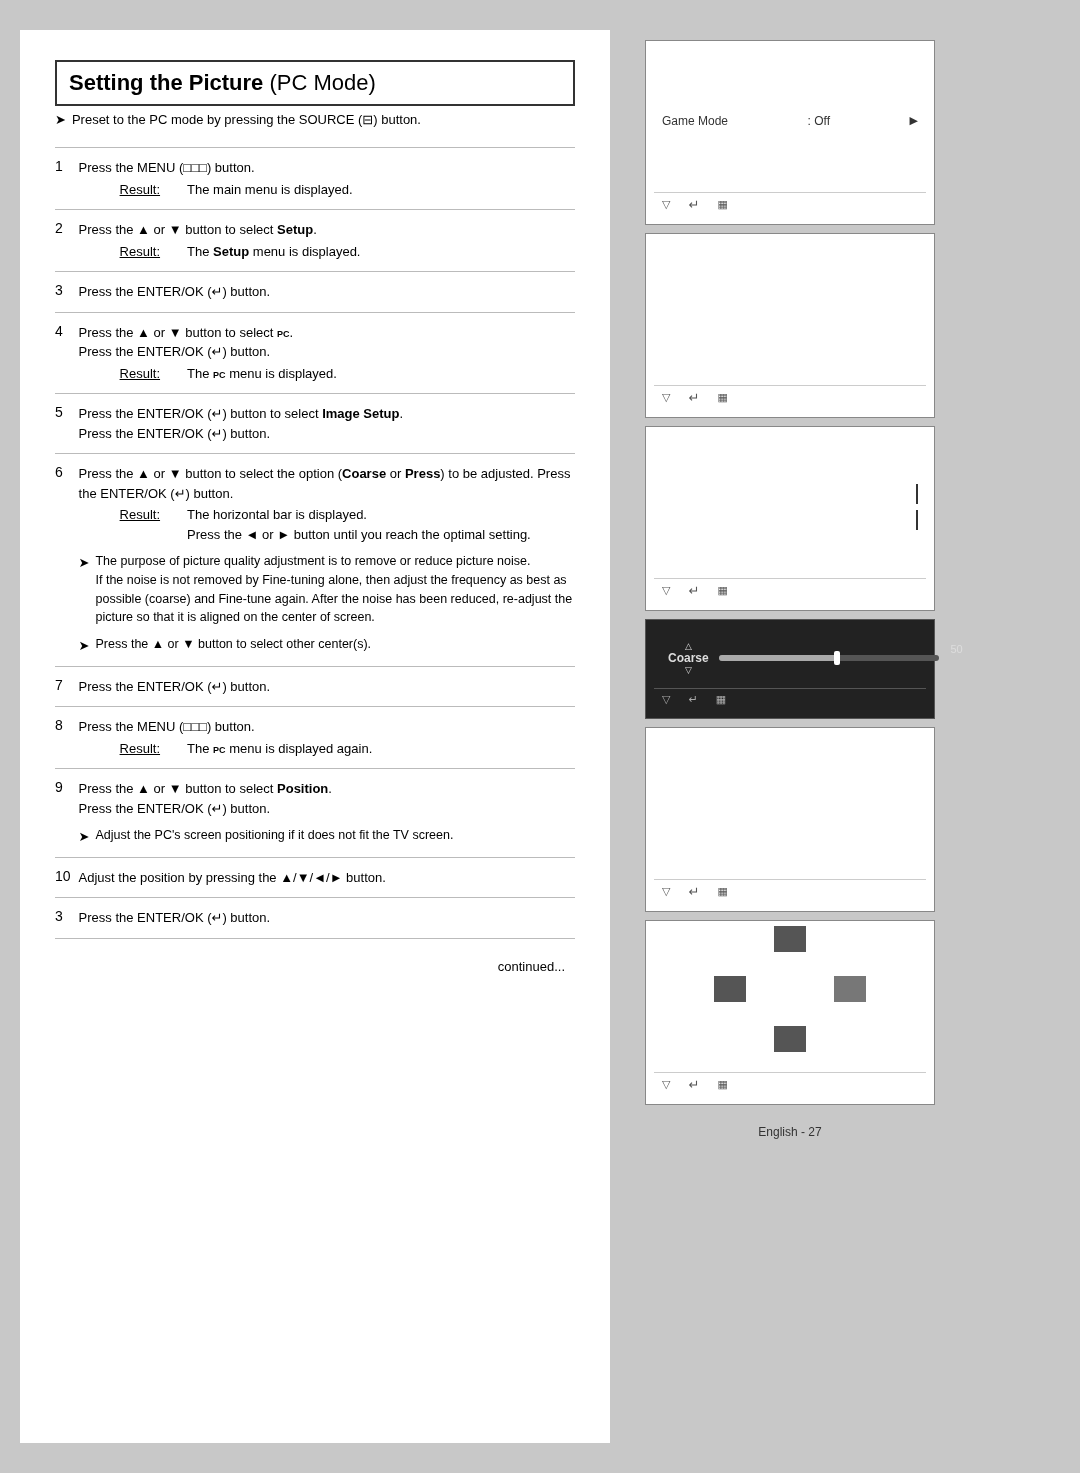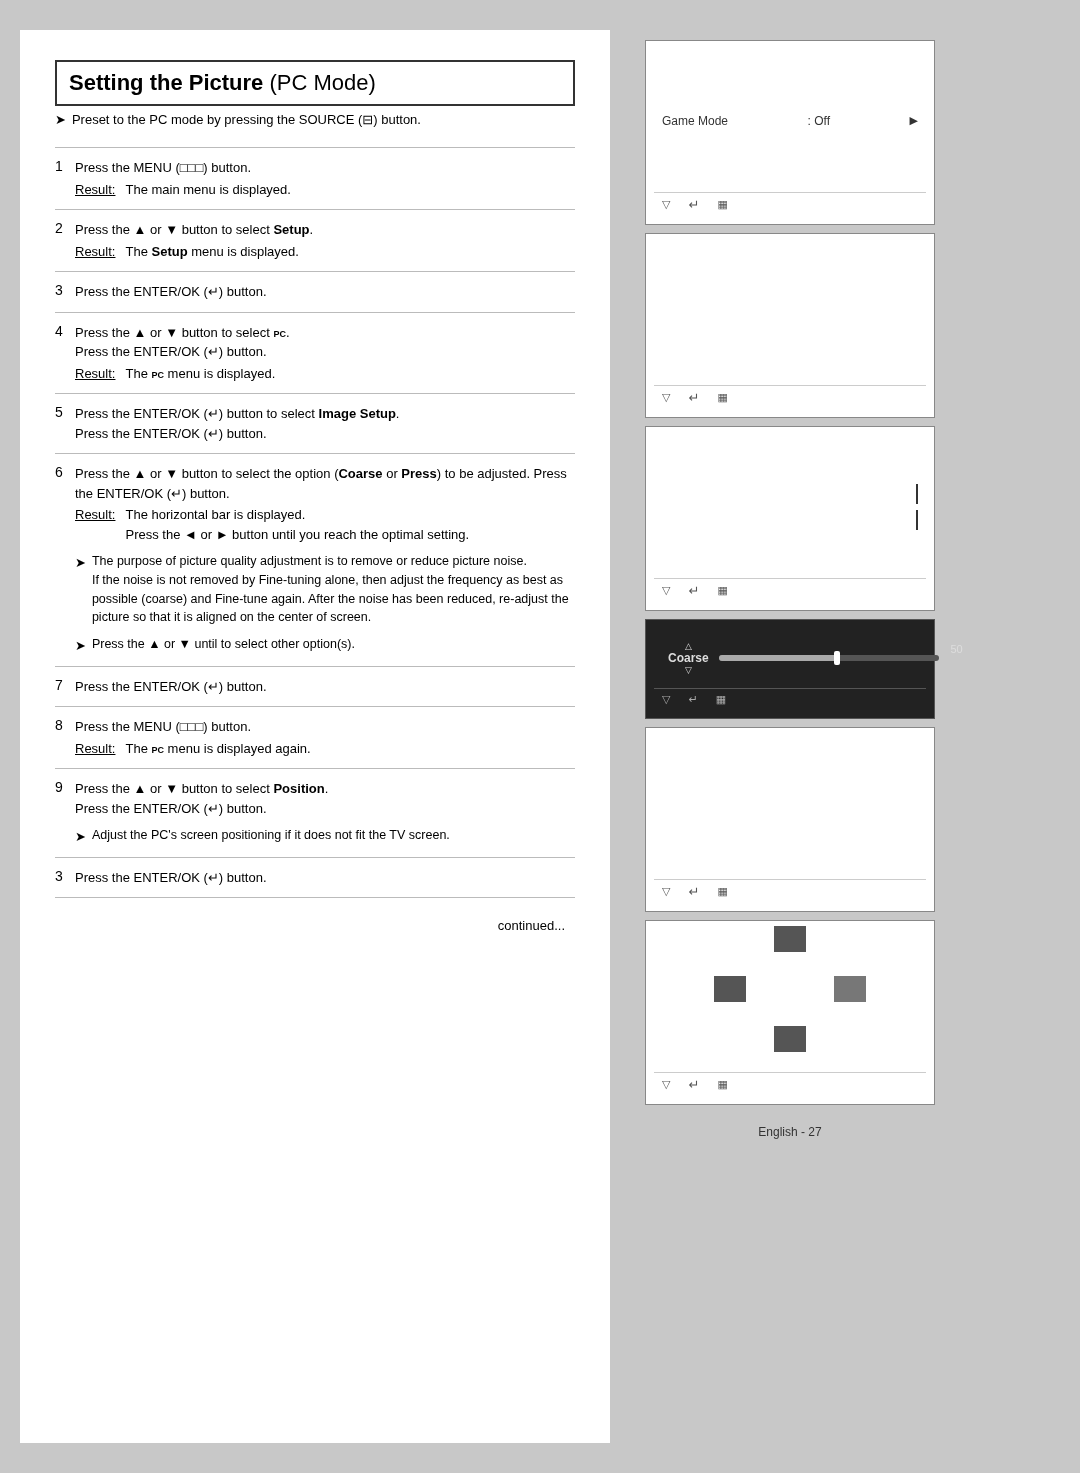--- a/index.html
+++ b/index.html
@@ -75,22 +75,23 @@
       font-weight: normal;
     }
     .step-content {
       font-size: 13px;
       vertical-align: top;
       padding: 10px 0;
       line-height: 1.5;
     }
     .step-content .result-row {
       display: flex;
-      gap: 10px;
+      gap: 27px;
       margin-top: 2px;
+      margin-left: 41px;
     }
     .result-label {
       text-decoration: underline;
       font-weight: normal;
       white-space: nowrap;
     }
     .note-arrow {
       display: flex;
       align-items: flex-start;
       gap: 6px;
@@ -301,21 +302,21 @@
               Press the ◄ or ► button until you reach the optimal setting.
             </span>
           </div>
           <div class="note-arrow">
             <span class="arr">➤</span>
             <span>The purpose of picture quality adjustment is to remove or reduce picture noise.<br>
             If the noise is not removed by Fine-tuning alone, then adjust the frequency as best as possible (coarse) and Fine-tune again. After the noise has been reduced, re-adjust the picture so that it is aligned on the center of screen.</span>
           </div>
           <div class="note-arrow">
             <span class="arr">➤</span>
-            <span>Press the ▲ or ▼ until to select other option(s).</span>
+            <span>Press the ▲ or ▼ button to select other center(s).</span>
           </div>
         </td>
       </tr>
 
       <tr>
         <td class="step-num">7</td>
         <td class="step-content">
           Press the ENTER/OK (↵) button.
         </td>
       </tr>
@@ -336,20 +337,26 @@
         <td class="step-content">
           Press the ▲ or ▼ button to select <strong>Position</strong>.<br>
           Press the ENTER/OK (↵) button.
           <div class="note-arrow">
             <span class="arr">➤</span>
             <span>Adjust the PC's screen positioning if it does not fit the TV screen.</span>
           </div>
         </td>
       </tr>
 
+      <tr>
+        <td class="step-num">10</td>
+        <td class="step-content">
+          Adjust the position by pressing the ▲/▼/◄/► button.
+        </td>
+      </tr>
 
       <tr>
         <td class="step-num">3</td>
         <td class="step-content">
           Press the ENTER/OK (↵) button.
         </td>
       </tr>
 
     </tbody>
       </table>

